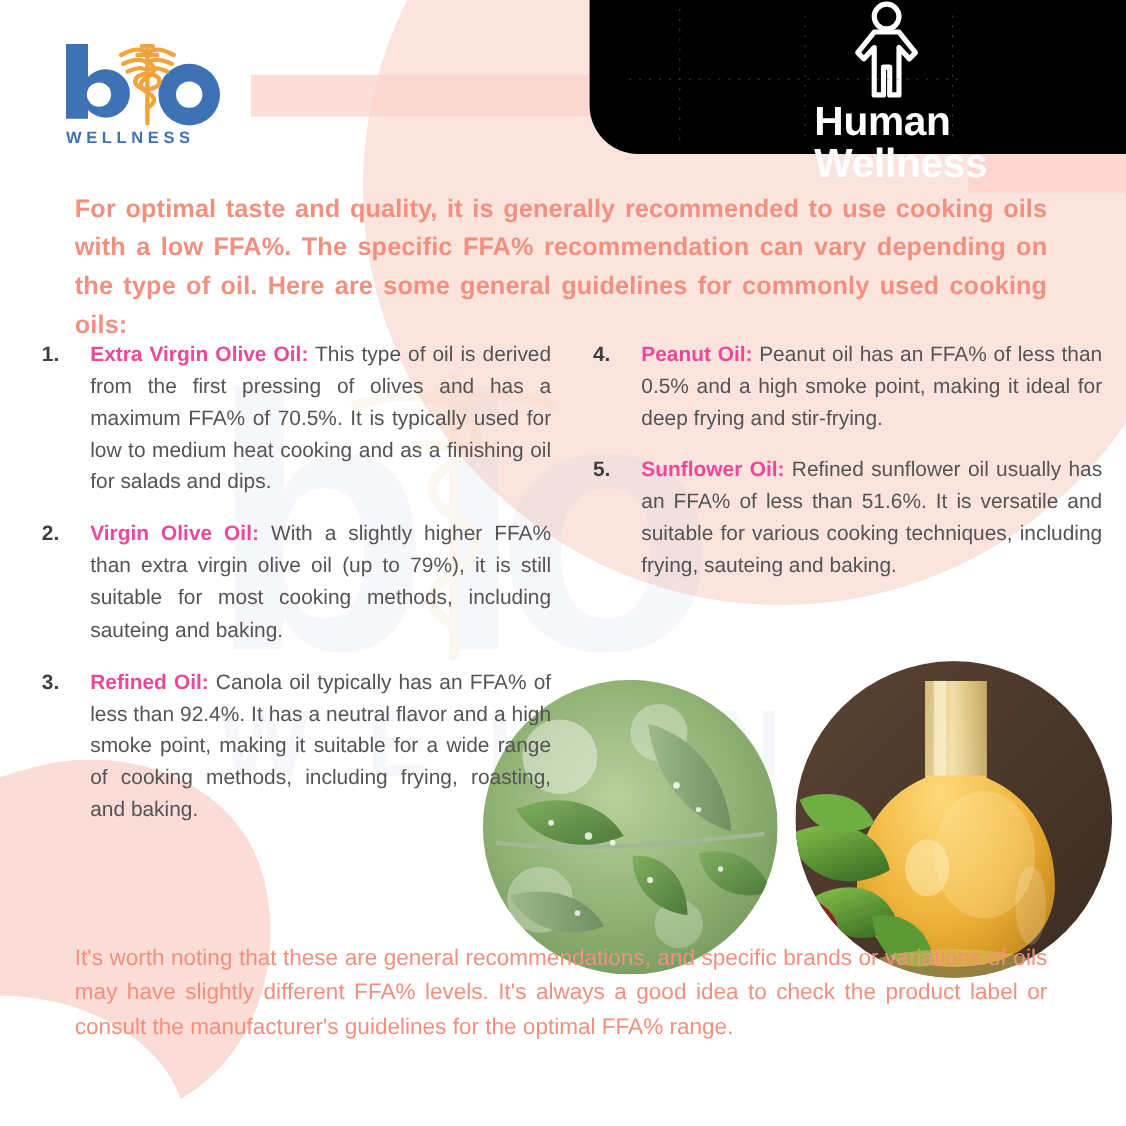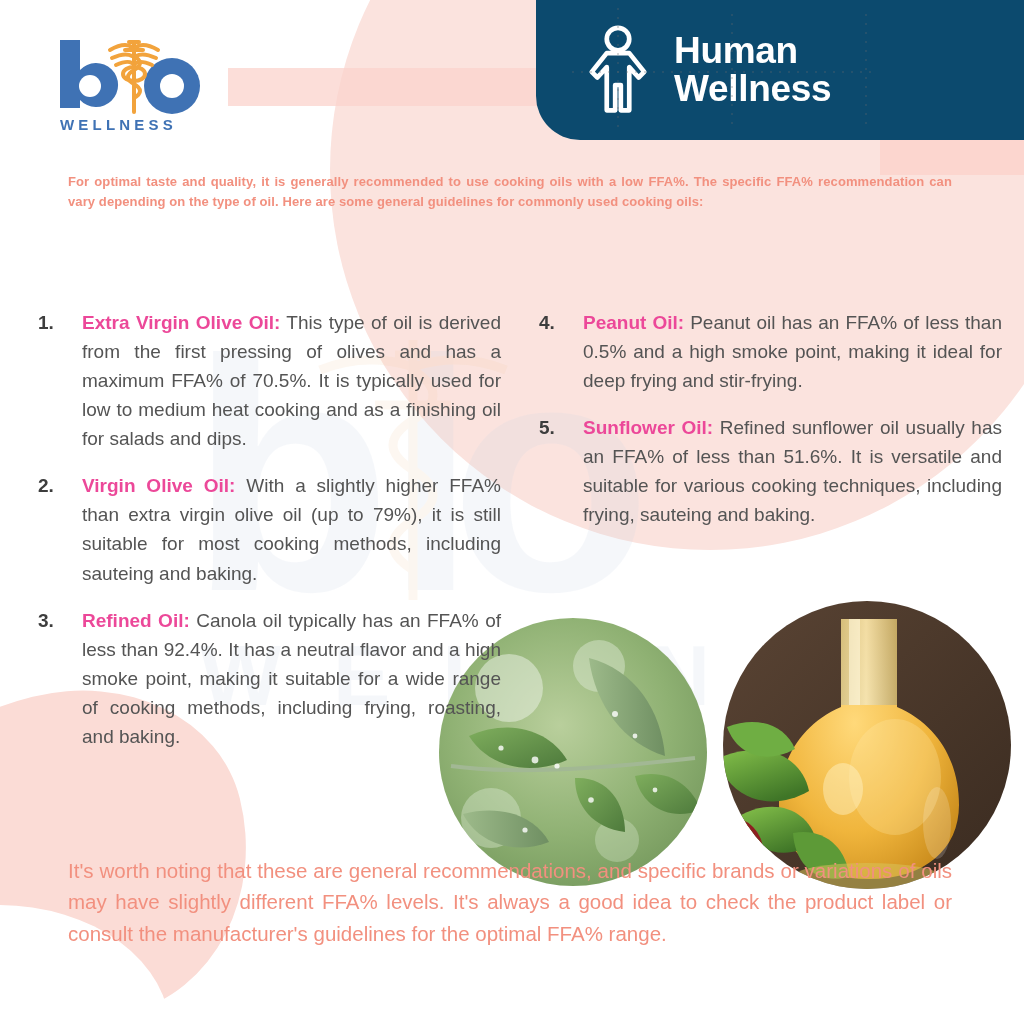--- a/index.html
+++ b/index.html
@@ -68,25 +68,26 @@
     font-family:"Liberation Sans", sans-serif;
     font-weight:bold;
     fill:#c8d3e4;
   }
 
   
   .header-banner{
     position:absolute;
     left:536px;top:0;
     width:488px;height:140px;
-    background:#0c4a6e;
+    background:#000000;
     border-bottom-left-radius:44px;
     display:flex;align-items:center;
     box-sizing:border-box;
     padding-left:52px;
+    flex-direction:column;
   }
   .person-icon{width:60px;height:92px;flex:0 0 auto;}
   .banner-title{
     color:#ffffff;
     font-size:37px;
     font-weight:bold;
     line-height:1.02;
     letter-spacing:-0.3px;
     margin-left:26px;
     white-space:pre-line;
@@ -99,21 +100,21 @@
     left:52px;top:34px;
     width:160px;height:100px;
   }
 
   
   .intro{
     position:absolute;
     left:68px;top:172px;
     width:884px;
     color:#f2907f;
-    font-size:13px;
+    font-size:23px;
     font-weight:bold;
     line-height:1.53;
     text-align:justify;
     letter-spacing:.1px;
   }
 
   
   .cols{
     position:absolute;
     left:38px;top:308px;

